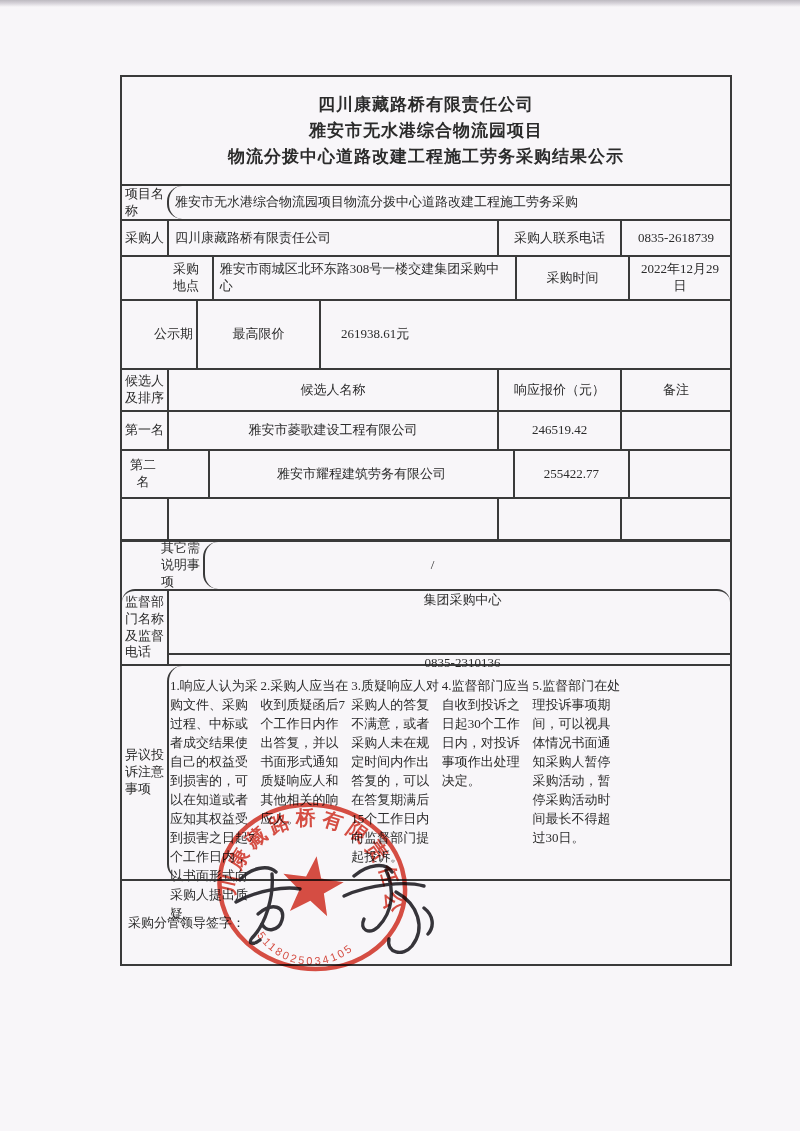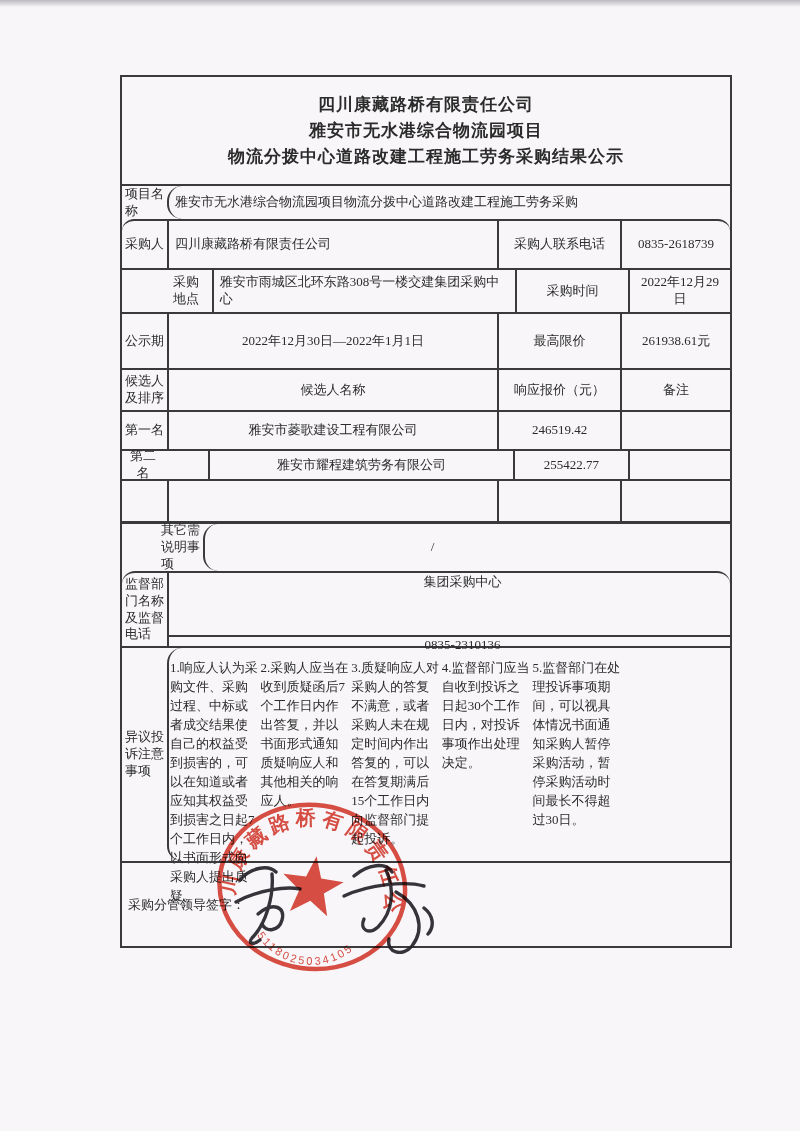--- a/index.html
+++ b/index.html
@@ -73,56 +73,55 @@
       <div>雅安市无水港综合物流园项目</div>
       <div>物流分拨中心道路改建工程施工劳务采购结果公示</div>
     </div>
   </div>
 
   <div class="row" style="height:35px;">
     <div class="cell c-first label-cell">项目名称</div>
     <div class="cell w-span">雅安市无水港综合物流园项目物流分拨中心道路改建工程施工劳务采购</div>
   </div>
 
-  <div class="row" style="height:49px;border-radius:12px;">
+  <div class="row" style="height:36px;">
     <div class="cell c-first label-cell">采购人</div>
     <div class="cell w-main">四川康藏路桥有限责任公司</div>
     <div class="cell w-sub center">采购人联系电话</div>
     <div class="cell w-last center">0835-2618739</div>
   </div>
 
   <div class="row" style="height:44px;padding-left:48px;">
     <div class="cell c-first label-cell">采购地点</div>
     <div class="cell w-main">雅安市雨城区北环东路308号一楼交建集团采购中心</div>
     <div class="cell w-sub center">采购时间</div>
     <div class="cell w-last center">2022年12月29日</div>
   </div>
 
-  <div class="row" style="height:56px;">
+  <div class="row" style="height:69px;padding-left:29px;">
     <div class="cell c-first label-cell">公示期</div>
-    <div class="cell w-main center">2022年12月30日—2022年1月1日</div>
     <div class="cell w-sub center">最高限价</div>
     <div class="cell w-last center">261938.61元</div>
   </div>
 
   <div class="row" style="height:42px;">
     <div class="cell c-first label-cell">候选人及排序</div>
     <div class="cell w-main center">候选人名称</div>
     <div class="cell w-sub center">响应报价（元）</div>
     <div class="cell w-last center">备注</div>
   </div>
 
   <div class="row" style="height:39px;">
     <div class="cell c-first label-cell center">第一名</div>
     <div class="cell w-main center" style="font-weight:normal;">雅安市菱歌建设工程有限公司</div>
     <div class="cell w-sub center">246519.42</div>
     <div class="cell w-last center"></div>
   </div>
 
-  <div class="row" style="height:30px;justify-content:center;">
+  <div class="row" style="height:48px;justify-content:center;">
     <div class="cell c-first label-cell center">第二名</div>
     <div class="cell w-main center" style="font-weight:normal;margin-left:44px;">雅安市耀程建筑劳务有限公司</div>
     <div class="cell w-sub center">255422.77</div>
     <div class="cell w-last center"></div>
   </div>
 
   <div class="row" style="height:42px;">
     <div class="cell c-first label-cell"></div>
     <div class="cell w-main"></div>
     <div class="cell w-sub"></div>

